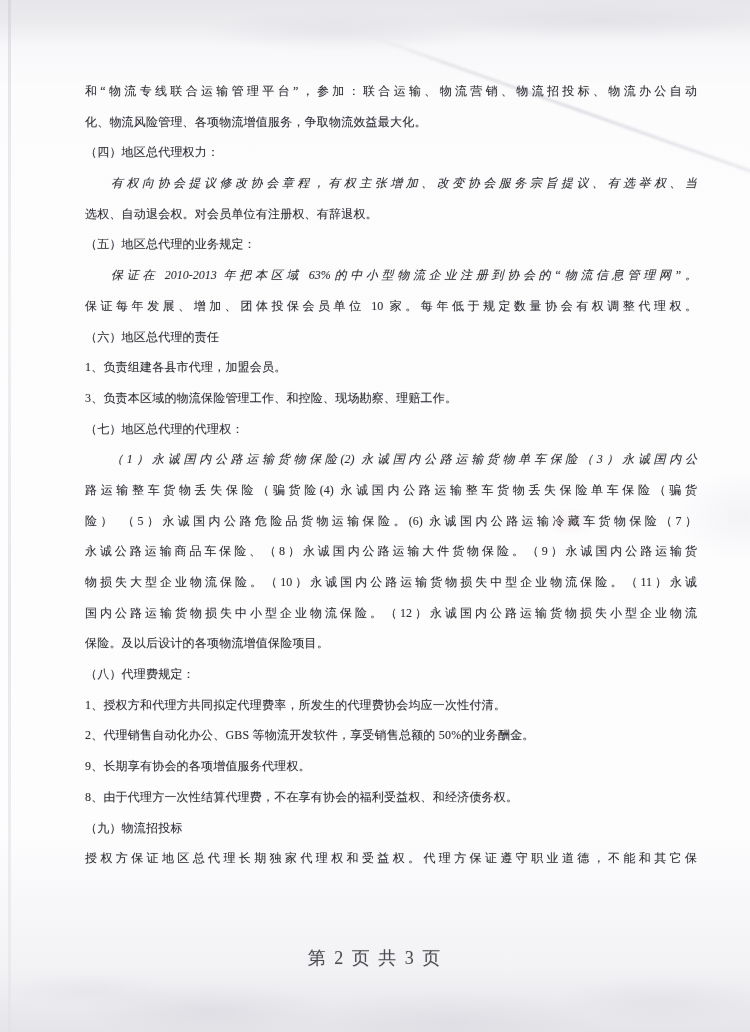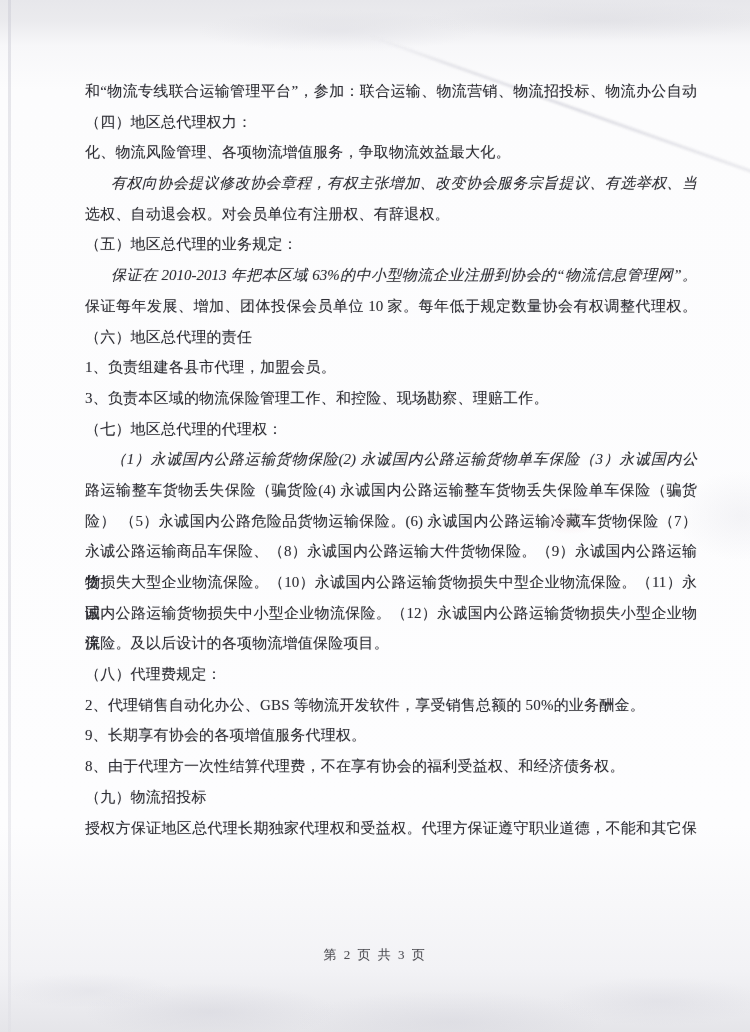--- a/index.html
+++ b/index.html
@@ -51,74 +51,75 @@
       rgba(203,203,212,0.40) 100%);
     filter: blur(1px);
   }
   .content {
     position: absolute;
     left: 85px;
     top: 76px;
     width: 612px;
   }
   .line {
-    font-size: 15px;
+    font-size: 12px;
     line-height: 30.7px;
     height: 30.7px;
     color: rgba(34, 34, 40, 0.92);
     text-shadow: 0 0 1px rgba(34, 34, 40, 0.28);
     white-space: nowrap;
     letter-spacing: 0.2px;
   }
   .line.just {
     white-space: normal;
     text-align: justify;
     text-align-last: justify;
     letter-spacing: 0;
   }
   .line.indent1 { padding-left: 26px; font-style: italic; }
   .footer {
     position: absolute;
     top: 946px;
     left: 0;
     width: 100%;
     text-align: center;
-    font-size: 13px;
+    font-size: 18px;
     letter-spacing: 2px;
     color: rgba(52, 52, 58, 0.85);
     text-shadow: 0 0 1px rgba(52, 52, 58, 0.2);
   }
 </style>
 </head>
 <body>
 
 <div class="scan">
   <div class="edge-left-line"></div>
   <div class="crease"></div>
   <div class="content">
       <div class="line indent0 just">和“物流专线联合运输管理平台”，参加：联合运输、物流营销、物流招投标、物流办公自动</div>
+      <div class="line indent0">化、物流风险管理、各项物流增值服务，争取物流效益最大化。</div>
       <div class="line indent0">（四）地区总代理权力：</div>
-      <div class="line indent0">化、物流风险管理、各项物流增值服务，争取物流效益最大化。</div>
       <div class="line indent1 just">有权向协会提议修改协会章程，有权主张增加、改变协会服务宗旨提议、有选举权、当</div>
       <div class="line indent0">选权、自动退会权。对会员单位有注册权、有辞退权。</div>
       <div class="line indent0">（五）地区总代理的业务规定：</div>
       <div class="line indent1 just">保证在 2010-2013 年把本区域 63%的中小型物流企业注册到协会的“物流信息管理网”。</div>
       <div class="line indent0 just">保证每年发展、增加、团体投保会员单位 10 家。每年低于规定数量协会有权调整代理权。</div>
       <div class="line indent0">（六）地区总代理的责任</div>
       <div class="line indent0">1、负责组建各县市代理，加盟会员。</div>
       <div class="line indent0">3、负责本区域的物流保险管理工作、和控险、现场勘察、理赔工作。</div>
       <div class="line indent0">（七）地区总代理的代理权：</div>
       <div class="line indent1 just">（1）永诚国内公路运输货物保险(2) 永诚国内公路运输货物单车保险（3）永诚国内公</div>
       <div class="line indent0 just">路运输整车货物丢失保险（骗货险(4) 永诚国内公路运输整车货物丢失保险单车保险（骗货</div>
       <div class="line indent0 just">险） （5）永诚国内公路危险品货物运输保险。(6) 永诚国内公路运输冷藏车货物保险（7）</div>
       <div class="line indent0 just">永诚公路运输商品车保险、（8）永诚国内公路运输大件货物保险。（9）永诚国内公路运输货</div>
       <div class="line indent0 just">物损失大型企业物流保险。（10）永诚国内公路运输货物损失中型企业物流保险。（11）永诚</div>
       <div class="line indent0 just">国内公路运输货物损失中小型企业物流保险。（12）永诚国内公路运输货物损失小型企业物流</div>
       <div class="line indent0">保险。及以后设计的各项物流增值保险项目。</div>
       <div class="line indent0">（八）代理费规定：</div>
+      <div class="line indent0">1、授权方和代理方共同拟定代理费率，所发生的代理费协会均应一次性付清。</div>
       <div class="line indent0">2、代理销售自动化办公、GBS 等物流开发软件，享受销售总额的 50%的业务酬金。</div>
       <div class="line indent0">9、长期享有协会的各项增值服务代理权。</div>
       <div class="line indent0">8、由于代理方一次性结算代理费，不在享有协会的福利受益权、和经济债务权。</div>
       <div class="line indent0">（九）物流招投标</div>
       <div class="line indent0 just">授权方保证地区总代理长期独家代理权和受益权。代理方保证遵守职业道德，不能和其它保</div>
     </div>
   <div class="footer">第 2 页 共 3 页</div>
 </div>
 
 </body></html>

